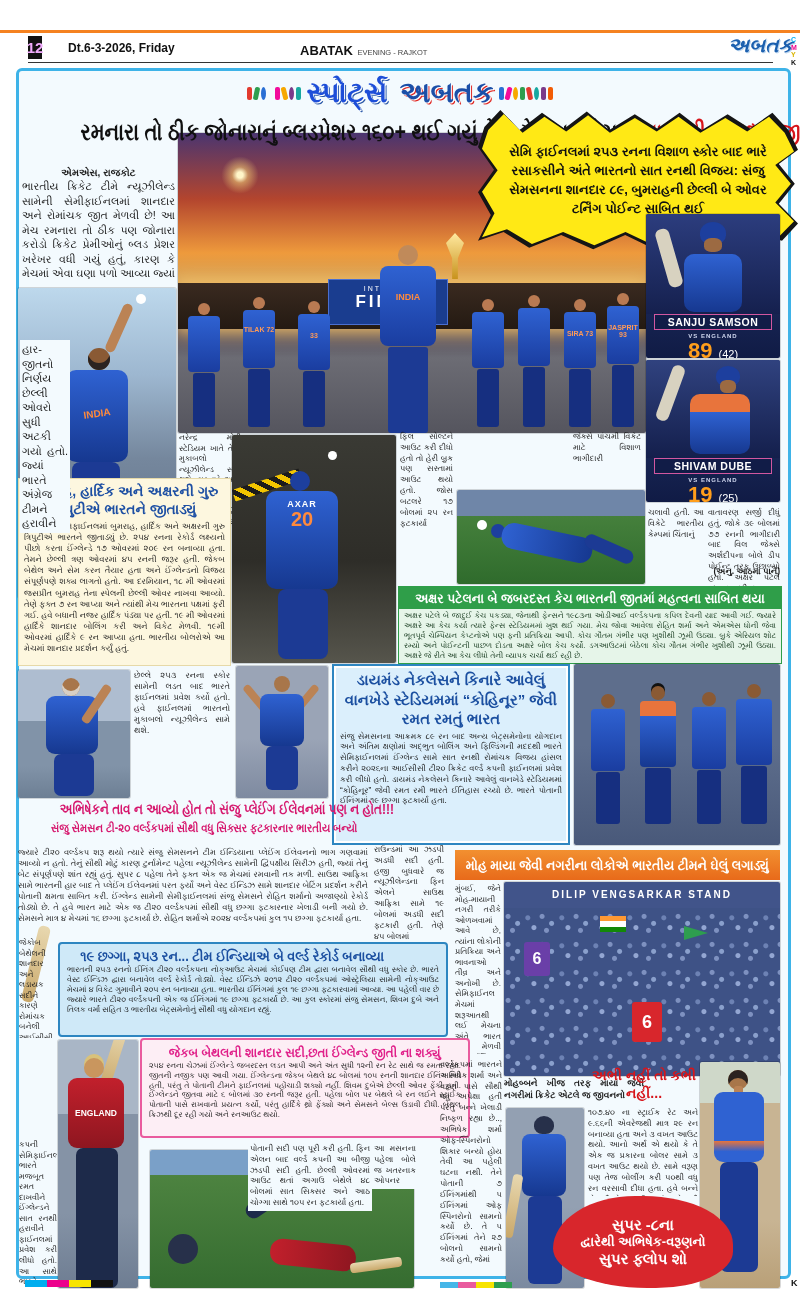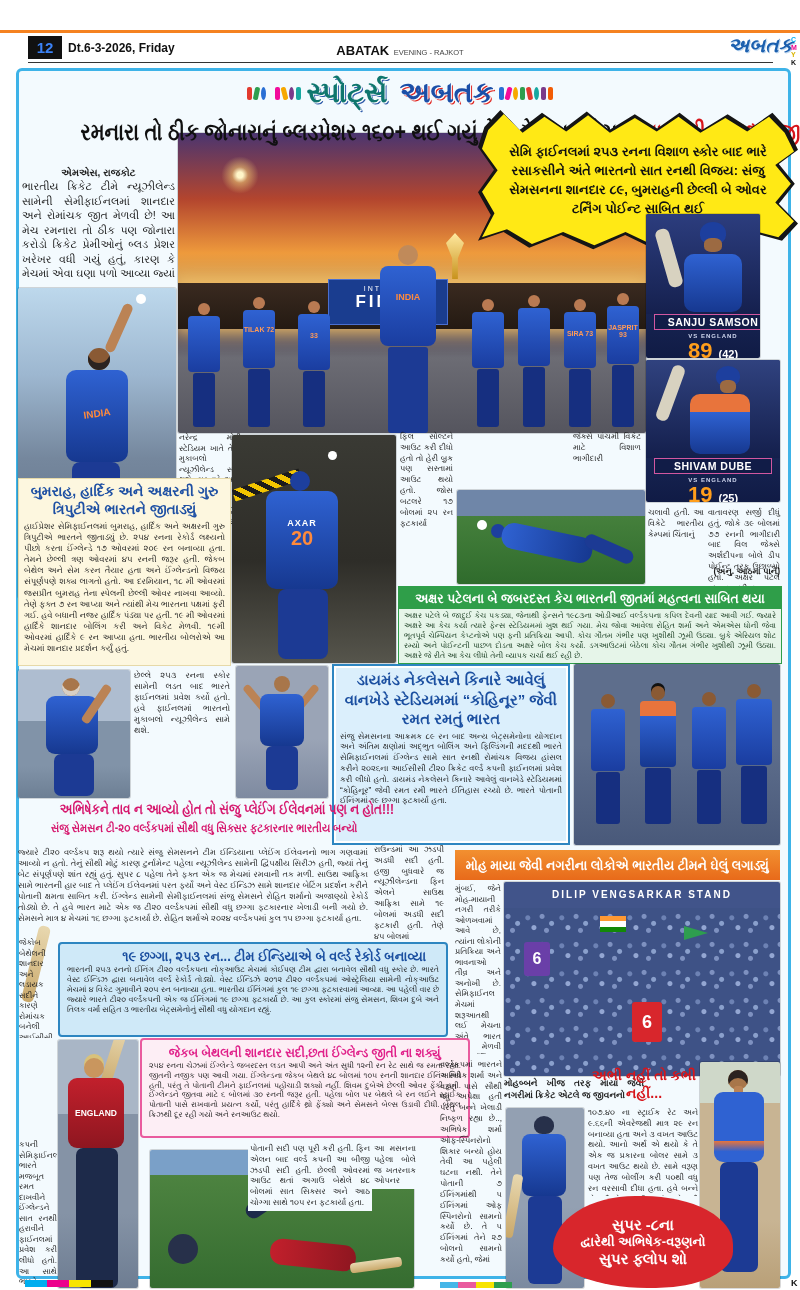--- a/index.html
+++ b/index.html
@@ -13,53 +13,53 @@
   .fig-head{border-radius:50%;background:#b97a52;position:absolute}
   .fig-body{position:absolute;border-radius:4px;background:linear-gradient(180deg,#2f62d2,#1a3da0)}
   .fig-legs{position:absolute;border-radius:3px;background:#162f80}
   .jersey-no{position:absolute;color:#ff9a57;font-weight:bold;text-align:center;width:100%;font-size:7px}
   .deco span{display:inline-block;width:5px;height:13px;margin:0 1px;border-radius:2px;vertical-align:middle}
   .cardbox{background:linear-gradient(180deg,#27386f,#101b45)}
   .namebar{border:1px solid #d257a0;color:#fff;font-weight:bold;text-align:center;font-size:10.5px;
            padding:1px 0;background:rgba(16,27,69,.85);letter-spacing:.5px}
   .vs{color:#cfd6ee;text-align:center;font-size:6px;letter-spacing:1px;font-weight:bold}
   .score{color:#ff9e1b;font-weight:bold;font-size:22px;text-align:center;line-height:1}
-  .score small{color:#fff;font-size:11px;font-weight:bold}
+  .score small{color:#fff;font-size:11px;font-weight:normal}
   .burst-out{clip-path:polygon(2% 12%,7% 0%,13% 14%,20% 2%,27% 13%,34% 1%,41% 14%,49% 3%,56% 13%,63% 2%,70% 14%,78% 3%,85% 13%,92% 2%,97% 14%,100% 28%,94% 38%,99% 52%,94% 66%,100% 80%,95% 92%,85% 86%,76% 98%,66% 88%,56% 99%,46% 88%,36% 98%,26% 88%,16% 97%,8% 86%,0% 92%,4% 74%,0% 58%,5% 42%,0% 26%);background:#151515}
   .burst-in{position:absolute;left:4px;top:4px;right:4px;bottom:4px;background:#ffe915;
     clip-path:polygon(2% 12%,7% 0%,13% 14%,20% 2%,27% 13%,34% 1%,41% 14%,49% 3%,56% 13%,63% 2%,70% 14%,78% 3%,85% 13%,92% 2%,97% 14%,100% 28%,94% 38%,99% 52%,94% 66%,100% 80%,95% 92%,85% 86%,76% 98%,66% 88%,56% 99%,46% 88%,36% 98%,26% 88%,16% 97%,8% 86%,0% 92%,4% 74%,0% 58%,5% 42%,0% 26%);
     display:flex;align-items:center;justify-content:center;padding:10px 18px}
   .caution{background:repeating-linear-gradient(45deg,#f2c500 0 5px,#1c1c1c 5px 10px)}
 </style>
 </head>
 <body>
 
 <div id="page">
 
   <div class="abs" style="left:0;top:30;width:800px;top:30px;height:3px;background:#f58220"></div>
-  <div class="abs" style="left:28px;top:36px;width:34px;height:23px;background:#111;color:#3b82f6;font-weight:bold;font-size:15px;display:flex;align-items:center;justify-content:center">12</div>
+  <div class="abs" style="left:28px;top:36px;width:14px;height:23px;background:#111;color:#f0abfc;font-weight:bold;font-size:15px;display:flex;align-items:center;justify-content:center">12</div>
   <div class="abs bold" style="left:68px;top:41px;font-size:12px;color:#111">Dt.6-3-2026, Friday</div>
-  <div class="abs" style="left:300px;top:41px;width:200px;text-align:center">
+  <div class="abs" style="left:300px;top:41px;width:200px;text-align:left">
     <span class="bold" style="font-size:13px;color:#111">ABATAK</span>
     <span style="font-size:7.5px;color:#444">EVENING - RAJKOT</span>
   </div>
   <div class="abs bold" style="left:728px;top:34px;font-size:20px;color:#1b5fae;font-style:italic;text-shadow:1px 1px 0 #bcd6ef">અબતક</div>
   <div class="abs" style="left:28px;top:62px;width:745px;height:1px;background:#333"></div>
   <div class="abs" style="left:791px;top:36px;font-size:7px;line-height:1.1;font-weight:bold">
     <div style="color:#00aeef">C</div>
     <div style="color:#ec008c">M</div>
     <div style="color:#d8b400">Y</div>
     <div style="color:#111">K</div>
   </div>
 
   <div class="abs" style="left:16px;top:68px;width:769px;height:1205px;border:3px solid #3eb3e8;border-radius:6px;background:#f3fafe"></div>
 
   <div class="abs" style="left:0;top:76px;width:800px;text-align:center">
     <span class="deco"><span style="background:#e23a2e"></span><span style="background:#2e9e4f;transform:rotate(12deg)"></span><span style="background:#2a6fd4;border-radius:50%"></span><span style="background:#f2a radius0b00"></span><span style="background:#f20b9b"></span><span style="background:#f7a800;transform:rotate(-14deg)"></span><span style="background:#7a3a8a;border-radius:50%"></span><span style="background:#18a8a0"></span></span>
-    <span class="bold" style="font-size:29px;color:#0f766e;text-shadow:1px 1px 0 #fff,2px 2px 0 #2a58a8;vertical-align:middle">સ્પોર્ટ્સ</span>
+    <span class="bold" style="font-size:29px;color:#1d4ed8;text-shadow:1px 1px 0 #fff,2px 2px 0 #2a58a8;vertical-align:middle">સ્પોર્ટ્સ</span>
     <span class="bold" style="font-size:29px;color:#1b4fa8;text-shadow:1px 1px 0 #fff,2px 2px 0 #e02520;vertical-align:middle;margin-left:8px">અબતક</span>
     <span class="deco"><span style="background:#2a6fd4"></span><span style="background:#f20b9b;transform:rotate(15deg)"></span><span style="background:#f7a800;border-radius:50%"></span><span style="background:#2e9e4f"></span><span style="background:#e23a2e;transform:rotate(-12deg)"></span><span style="background:#18a8a0;border-radius:50%"></span><span style="background:#7a3a8a"></span><span style="background:#f25c05"></span></span>
   </div>
 
   <div class="abs" style="left:0;top:118px;width:800px;text-align:center;z-index:4">
     <span class="fit" style="transform:scaleX(.82);font-weight:bold;font-size:24px">
       <span style="color:#101010">રમનારા તો ઠીક જોનારાનું બ્લડપ્રેશર ૧૬૦+ થઈ ગયું તેવા રોમાંચક મેચમાં </span><span style="color:#d6151b">ભારતની શાનદાર જીત</span>
     </span>
   </div>
 
@@ -139,52 +139,53 @@
   <div class="abs photo" style="left:18px;top:288px;width:158px;height:310px;background:linear-gradient(180deg,#bdd8ec 0%,#9db7d0 28%,#75879d 55%,#5b6c82 100%)">
     <div class="abs" style="left:118px;top:6px;width:10px;height:10px;border-radius:50%;background:#fff"></div>
     <div class="abs" style="left:96px;top:14px;width:10px;height:52px;background:#bb8355;transform:rotate(24deg);border-radius:5px"></div>
     <div class="abs" style="left:70px;top:60px;width:22px;height:22px;border-radius:50%;background:#8a5a34;box-shadow:inset 0 -7px 0 #2b2320"></div>
     <div class="abs" style="left:48px;top:82px;width:62px;height:92px;background:linear-gradient(180deg,#2f62d2,#163890);border-radius:10px">
         <div style="color:#ff8a3c;font-weight:bold;font-size:10px;text-align:center;margin-top:38px;transform:rotate(-8deg)">INDIA</div>
       </div>
     <div class="abs" style="left:54px;top:174px;width:48px;height:130px;background:#1c3a94;border-radius:8px"></div>
     <div class="abs" style="left:10px;top:210px;width:12px;height:92px;background:#e8b8d8;border-radius:3px"></div>
   </div>
+  <div class="abs g" style="left:20px;top:340px;width:46px;background:#f3fafe;padding:2px;z-index:3">હાર-જીતનો નિર્ણય છેલ્લી ઓવરો સુધી અટકી ગયો હતો. જ્યાં ભારતે અંગ્રેજ ટીમને હરાવીને</div>
   <div class="abs g" style="left:179px;top:433px;width:62px;font-size:8px">નરેન્દ્ર મોદી સ્ટેડિયમ ખાતે તેનો મુકાબલો ન્યૂઝીલેન્ડ સામે થશે. ગુરુવારે અહીં રમાયેલી સેમીફાઈનલમાં ભારતે પ્રથમ બેટિંગ કરીને ૨૦ ઓવરમાં સાત</div>
 
   <div class="abs" style="left:18px;top:478px;width:213px;height:188px;background:#fdf7df;border:1px solid #e6d9a8;padding:4px 5px;box-sizing:border-box">
     <div class="bold" style="color:#1d4fa3;font-size:14px;text-align:center;line-height:1.25">બુમરાહ, હાર્દિક અને અક્ષરની ગુરુ ત્રિપુટીએ ભારતને જીતાડ્યું</div>
     <div class="g" style="margin-top:3px;font-size:8.4px">હાઈપ્રેશર સેમિફાઈનલમાં બુમરાહ, હાર્દિક અને અક્ષરની ગુરુ ત્રિપુટીએ ભારતને જીતાડ્યું છે. ૨૫૪ રનના રેકોર્ડ લક્ષ્યનો પીછો કરતા ઈંગ્લેન્ડે ૧૭ ઓવરમાં ૨૦૯ રન બનાવ્યા હતા. તેમને છેલ્લી ત્રણ ઓવરમાં ૪૫ રનની જરૂર હતી. જેકબ બેથેલ અને સેમ કરન તૈયાર હતા અને ઈંગ્લેન્ડનો વિજય સંપૂર્ણપણે શક્ય લાગતો હતો. આ દરમિયાન, ૧૮ મી ઓવરમાં જસપ્રીત બુમરાહ તેના સ્પેલની છેલ્લી ઓવર નાખવા આવ્યો. તેણે ફક્ત ૭ રન આપ્યા અને ત્યાંથી મેચ ભારતના પક્ષમાં ફરી ગઈ. હવે બધાની નજર હાર્દિક પંડ્યા પર હતી. ૧૯ મી ઓવરમાં હાર્દિકે શાનદાર બોલિંગ કરી અને વિકેટ મેળવી. ૧૯મી ઓવરમાં હાર્દિકે ૯ રન આપ્યા હતા. ભારતીય બોલરોએ આ મેચમાં શાનદાર પ્રદર્શન કર્યું હતું.</div>
   </div>
 
   <div class="abs photo" style="left:232px;top:435px;width:164px;height:228px;background:linear-gradient(180deg,#3a3a34 0%,#2e2d28 55%,#56554c 100%)">
     <div class="abs caution" style="left:0;top:44px;width:70px;height:12px;transform:rotate(-18deg)"></div>
     <div class="abs" style="left:96px;top:16px;width:9px;height:9px;border-radius:50%;background:#fff"></div>
     <div class="abs" style="left:58px;top:36px;width:20px;height:20px;border-radius:50%;background:#1d3f9e"></div>
     <div class="abs" style="left:34px;top:56px;width:72px;height:98px;background:linear-gradient(180deg,#2f62d2,#163890);border-radius:10px;text-align:center;color:#fff">
-      <div style="font-size:9px;font-weight:bold;margin-top:27px;letter-spacing:1px">AXAR</div>
+      <div style="font-size:9px;font-weight:bold;margin-top:8px;letter-spacing:1px">AXAR</div>
       <div style="font-size:20px;font-weight:bold;color:#ff8a3c;line-height:1">20</div>
     </div>
     <div class="abs" style="left:46px;top:154px;width:50px;height:70px;background:#1c3a94;border-radius:8px"></div>
   </div>
 
   <div class="abs g" style="left:400px;top:432px;width:53px;font-size:8.2px">ફિલ સોલ્ટને આઉટ કરી દીધો હતો તો હેરી બ્રુક પણ સસ્તામાં આઉટ થયો હતો. જોસ બટલરે ૧૭ બોલમાં ૨૫ રન ફટકાર્યા</div>
   <div class="abs g" style="left:573px;top:432px;width:68px;height:54px;overflow:hidden;font-size:8.2px">જેક્સે પાંચમી વિકેટ માટે વિશાળ ભાગીદારી</div>
   <div class="abs photo" style="left:457px;top:490px;width:188px;height:94px;background:linear-gradient(180deg,#6f86a8 0 28%,#45803c 28%,#2f6b2c 100%)">
     <div class="abs" style="left:20px;top:30px;width:10px;height:10px;border-radius:50%;background:#fff"></div>
     <div class="abs" style="left:34px;top:34px;width:14px;height:14px;border-radius:50%;background:#1d3f9e"></div>
     <div class="abs" style="left:44px;top:40px;width:92px;height:26px;background:linear-gradient(90deg,#2f62d2,#163890);border-radius:12px;transform:rotate(12deg)"></div>
     <div class="abs" style="left:126px;top:52px;width:52px;height:14px;background:#1c3a94;border-radius:7px;transform:rotate(24deg)"></div>
   </div>
 
   <div class="abs g" style="left:648px;top:508px;width:56px;font-size:8.2px">ચલાવી હતી. આ વિકેટે ભારતીય કેમ્પમાં ચિંતાનું</div>
   <div class="abs g" style="left:708px;top:508px;width:72px;font-size:8.2px">વાતાવરણ સર્જી દીધું હતું. જોકે ૩૯ બોલમાં ૭૭ રનની ભાગીદારી બાદ વિલ જેક્સે અર્શદીપના બોલે ડીપ પોઈન્ટ તરફ ઉછાળ્યો હતો. અક્ષર પટેલે વધામણા ઝીલ્યા.</div>
   <div class="abs bold g" style="left:688px;top:566px;width:92px;font-size:8.6px;text-align:right">(અનુ. આઠમા પાને)</div>
 
-  <div class="abs cardbox photo" style="left:646px;top:214px;width:114px;height:144px;z-index:7">
+  <div class="abs cardbox photo" style="left:646px;top:214px;width:134px;height:144px;z-index:7">
     <div class="abs" style="left:0;top:0;width:134px;height:100px;background:linear-gradient(180deg,#2c3d7e,#15204e)">
       <div class="abs" style="left:54px;top:8px;width:26px;height:22px;border-radius:50% 50% 40% 40%;background:#1d3f9e"></div>
       <div class="abs" style="left:58px;top:24px;width:18px;height:14px;border-radius:40%;background:#9c6a42"></div>
       <div class="abs" style="left:38px;top:40px;width:58px;height:58px;border-radius:10px;background:linear-gradient(180deg,#2f62d2,#163890)"></div>
       <div class="abs" style="left:16px;top:14px;width:14px;height:60px;background:#d8d2c0;border-radius:6px;transform:rotate(-16deg)"></div>
     </div>
     <div class="namebar abs" style="left:8px;top:100px;width:116px">SANJU SAMSON</div>
     <div class="vs abs" style="left:0;top:119px;width:134px">VS ENGLAND</div>
     <div class="score abs" style="left:0;top:126px;width:134px"><span>89</span> <small>(42)</small></div>
   </div>
@@ -272,21 +273,21 @@
       #3e5286;background-size:34px 28px"></div>
     <div class="abs" style="left:96px;top:34px;width:26px;height:16px;background:linear-gradient(180deg,#ff9933 33%,#fff 33% 66%,#138808 66%)"></div>
     <div class="abs" style="left:180px;top:44px;width:24px;height:14px;background:#2e9e4f;clip-path:polygon(0 0,100% 50%,0 100%)"></div>
     <div class="abs" style="left:20px;top:60px;width:26px;height:34px;background:#6a3fa8;color:#fff;font-weight:bold;font-size:16px;text-align:center;line-height:34px;border-radius:3px">6</div>
     <div class="abs" style="left:128px;top:120px;width:30px;height:40px;background:#d8262c;color:#fff;font-weight:bold;font-size:18px;text-align:center;line-height:40px;border-radius:3px">6</div>
   </div>
   <div class="abs bold g" style="left:504px;top:1078px;width:140px;font-size:9px;color:#222">મોહબ્બને ખીજ તરફ માયા જેવી નગરીમાં ક્રિકેટ એટલે જ જીવનનો</div>
 
   <div class="abs" style="left:30px;top:925px;width:12px;height:78px;background:linear-gradient(#e8d8b0,#c9a86a);border-radius:5px;transform:rotate(14deg)"></div>
   <div class="abs" style="left:58px;top:942px;width:390px;height:95px;background:#cfe9f8;border:2px solid #2e86c1;border-radius:4px;padding:3px 7px;box-sizing:border-box;z-index:2">
-    <div style="text-align:right"><span class="fit bold" style="font-size:14px;color:#1b4fa0;transform:scaleX(.92)">૧૯ છગ્ગા, ૨૫૩ રન... ટીમ ઈન્ડિયાએ બે વર્લ્ડ રેકોર્ડ બનાવ્યા</span></div>
+    <div style="text-align:left"><span class="fit bold" style="font-size:14px;color:#1b4fa0;transform:scaleX(.92)">૧૯ છગ્ગા, ૨૫૩ રન... ટીમ ઈન્ડિયાએ બે વર્લ્ડ રેકોર્ડ બનાવ્યા</span></div>
     <div class="g" style="font-size:7.9px;line-height:1.27">ભારતની ૨૫૩ રનનો ઈનિંગ ટી૨૦ વર્લ્ડકપના નોક્આઉટ મેચમાં કોઈપણ ટીમ દ્વારા બનાવેલ સૌથી વધુ સ્કોર છે. ભારતે વેસ્ટ ઈન્ડિઝ દ્વારા બનાવેલ વર્લ્ડ રેકોર્ડ તોડ્યો. વેસ્ટ ઈન્ડિઝે ૨૦૧૨ ટી૨૦ વર્લ્ડકપમાં ઓસ્ટ્રેલિયા સામેની નોક્આઉટ મેચમાં ૪ વિકેટ ગુમાવીને ૨૦૫ રન બનાવ્યા હતા. ભારતીય ઈનિંગમાં કુલ ૧૯ છગ્ગા ફટકારવામાં આવ્યા. આ પહેલી વાર છે જ્યારે ભારતે ટી૨૦ વર્લ્ડકપની એક જ ઈનિંગમાં ૧૯ છગ્ગા ફટકાર્યા છે. આ કુલ સ્કોરમાં સંજુ સેમસન, શિવમ દુબે અને તિલક વર્મા સહિત ૩ ભારતીય બેટ્સમેનોનું સૌથી વધુ યોગદાન રહ્યું.</div>
   </div>
 
   <div class="abs" style="left:140px;top:1038px;width:330px;height:100px;background:#fdeef5;border:2px solid #e95b9e;border-radius:4px;padding:3px 7px;box-sizing:border-box">
     <div style="text-align:center"><span class="fit bold" style="font-size:13px;color:#e0218a;transform:scaleX(.92)">જેકબ બેથલની શાનદાર સદી,છતા ઈંગ્લેન્ડ જીતી ના શક્યું</span></div>
     <div class="g" style="font-size:7.8px;line-height:1.26">૨૫૪ રનના ચેઝમાં ઈંગ્લેન્ડે જબરદસ્ત લડત આપી અને અંત સુધી ૧૨ની રન રેટ સાથે જ રમતા રહ્યા. જીતની નજીક પણ આવી ગયા. ઈંગ્લેન્ડના જેકબ બેથલે ૪૮ બોલમાં ૧૦૫ રનની શાનદાર ઈનિંગ રમી હતી, પરંતુ તે પોતાની ટીમને ફાઈનલમાં પહોંચાડી શક્યો નહીં. શિવમ દુબેએ છેલ્લી ઓવર ફેંકી હતી. ઈંગ્લેન્ડને જીતવા માટે ૬ બોલમાં ૩૦ રનની જરૂર હતી. પહેલા બોલ પર બેથલે બે રન લઈને સ્ટ્રાઈક પોતાની પાસે રાખવાનો પ્રયત્ન કર્યો, પરંતુ હાર્દિકે થ્રો ફેંક્યો અને સેમસને બેલ્સ ઉડાવી દીધી. બેથલ ક્રિઝથી દૂર રહી ગયો અને રનઆઉટ થયો.</div>
   </div>
 
   <div class="abs g" style="left:19px;top:938px;width:38px;height:100px;overflow:hidden;font-size:8px">જેકોબ બેથેલની શાનદાર અને લડાયક સદીને કારણે રોમાંચક બનેલી આઈસીસી ટી૨૦ ક્રિકેટ વર્લ્ડ</div>
   <div class="abs g" style="left:19px;top:1140px;width:38px;height:148px;overflow:hidden;font-size:8px">કપની સેમિફાઈનલમાં ભારતે મજબૂત રમત દાખવીને ઈંગ્લેન્ડને સાત રનથી હરાવીને ફાઈનલમાં પ્રવેશ કરી લીધો હતો. આ સાથે ભારતે સળંગ બીજી વખત કપની ફાઈનલમાં પ્રવેશ કર્યો હતો જ્યાં રવિવારે અમદાવાદના</div>

